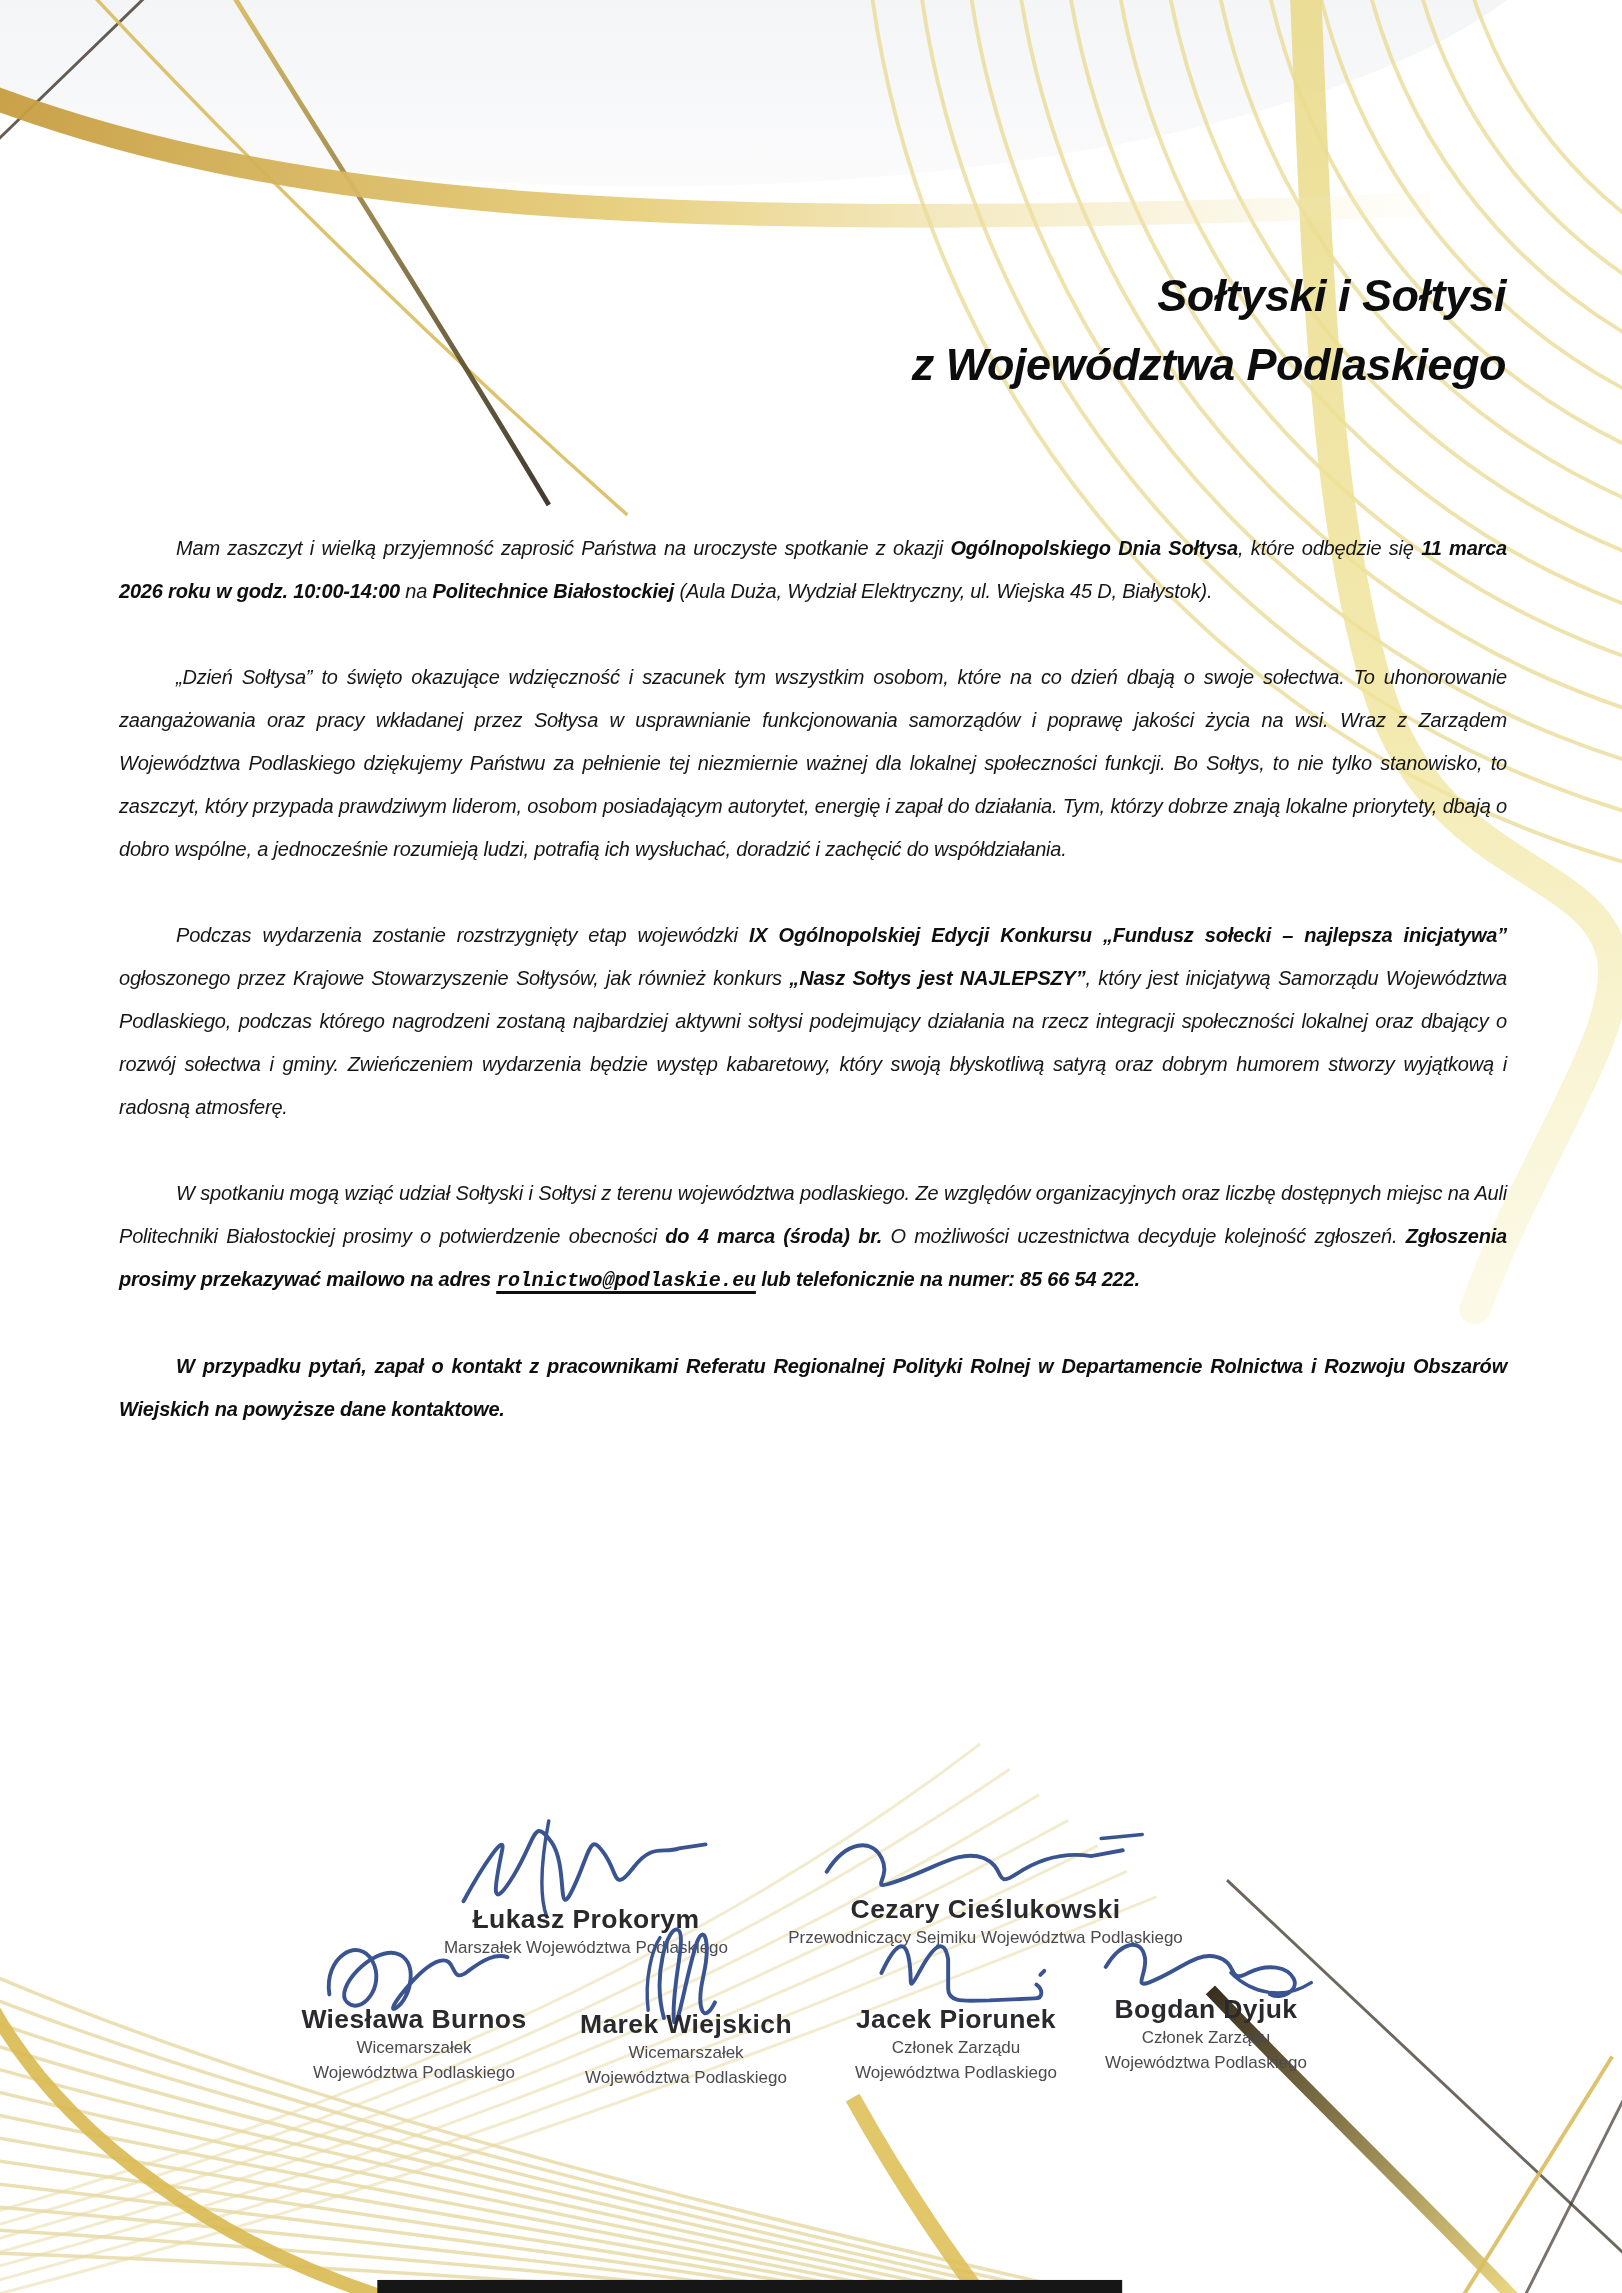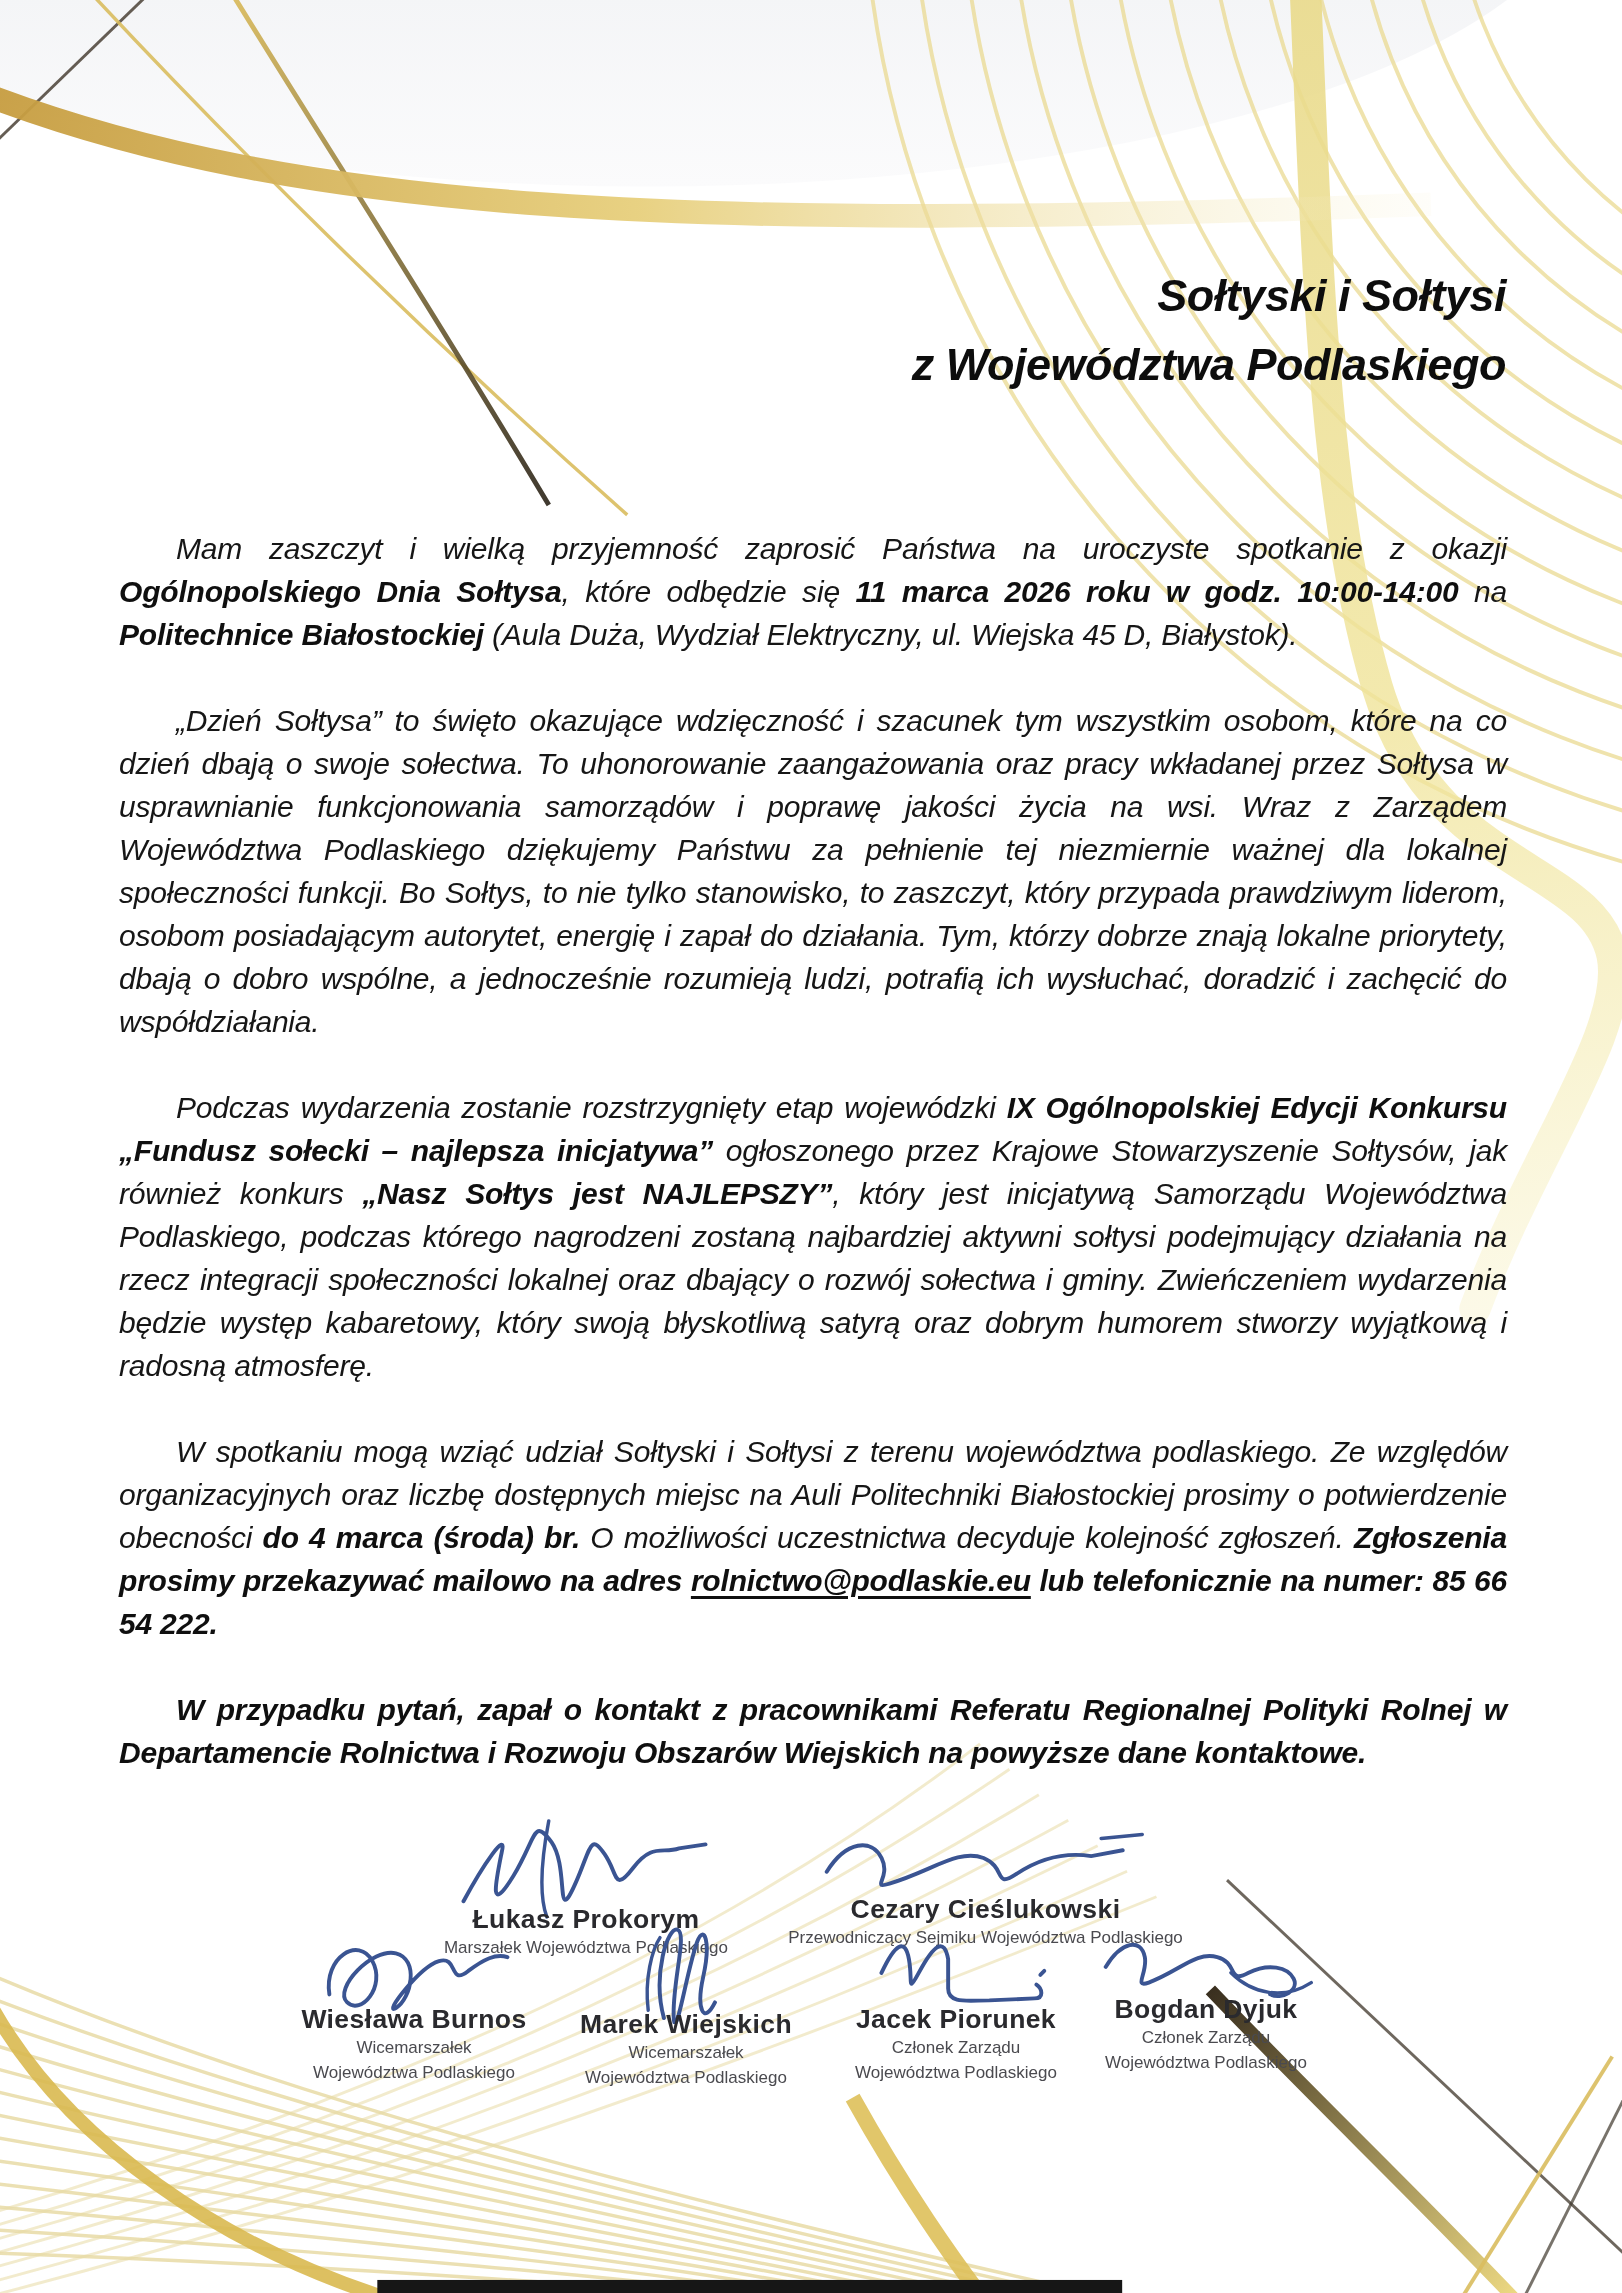--- a/index.html
+++ b/index.html
@@ -9,26 +9,26 @@
     font-family:"Liberation Sans", sans-serif;
   }
   .decor{position:absolute;left:0;top:0;width:1622px;height:2294px;pointer-events:none;}
   .heading{
     position:absolute;top:261px;right:116px;text-align:right;
     font-style:italic;font-weight:bold;font-size:45px;line-height:69px;
     color:#0d0d0d;letter-spacing:-0.5px;
   }
   .bodytext{
     position:absolute;left:119px;top:527px;width:1388px;
-    font-style:italic;font-size:30px;line-height:43px;color:#161616;
+    font-style:italic;font-size:20px;line-height:43px;color:#161616;
     text-align:justify;letter-spacing:-0.2px;
   }
   .bodytext p{margin:0 0 43px 0;text-indent:57px;}
   .b{font-weight:bold;color:#0f0f0f;}
-  .u{text-decoration:underline;text-underline-offset:4.9px;text-decoration-thickness:2.9px;}
+  .u{text-decoration:underline;text-underline-offset:4.9px;text-decoration-thickness:2.9px;font-family:Liberation Mono, monospace;}
   .bold-par{font-weight:bold;color:#0f0f0f;}
   .sig{position:absolute;text-align:center;color:#28282c;}
   .sig .scribble{display:block;margin:0 auto -15.7px auto;}
   .sig .name{font-weight:bold;font-size:26.5px;letter-spacing:0.4px;color:#2a2a2e;line-height:33px;}
   .sig .title{font-size:17px;color:#4a4a4f;line-height:24.5px;}
   .row1{top:1811px;}
   .row2{top:1916px;}
 </style>
 </head>
 <body>

